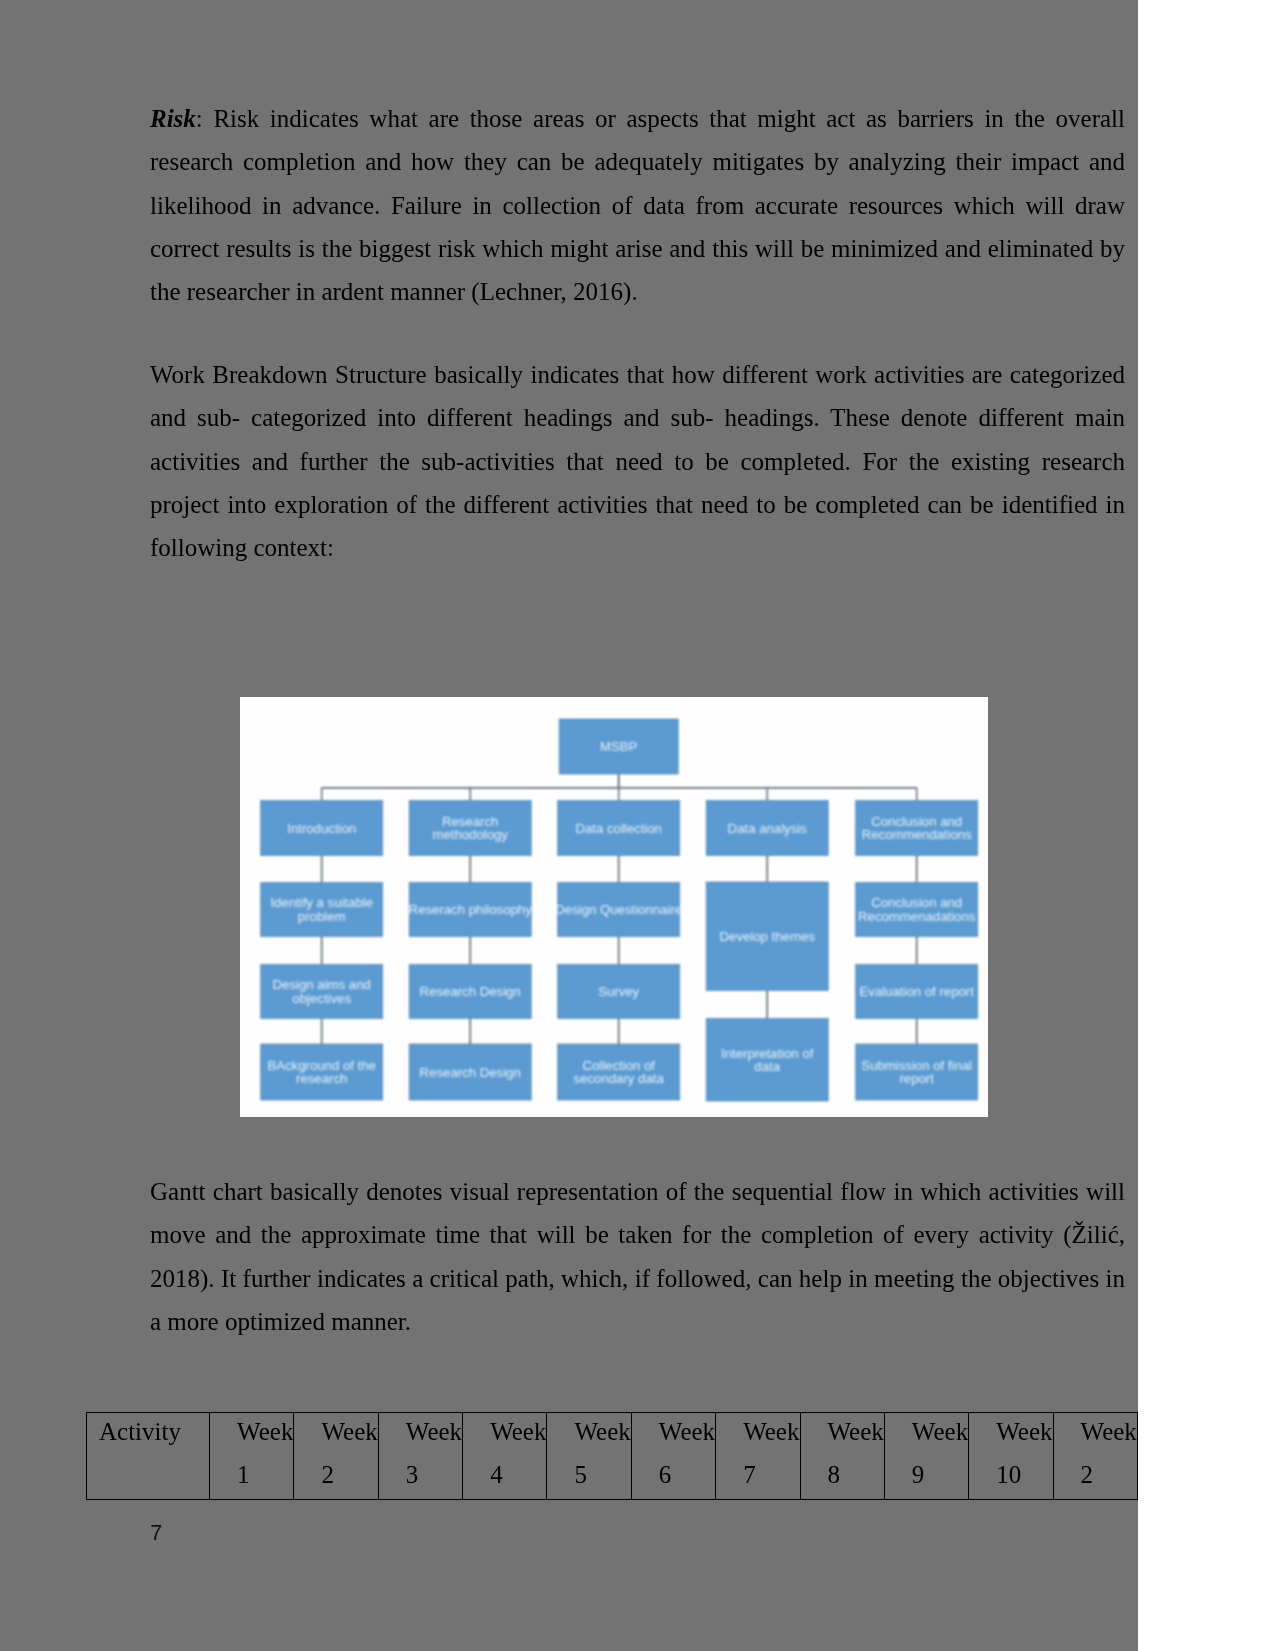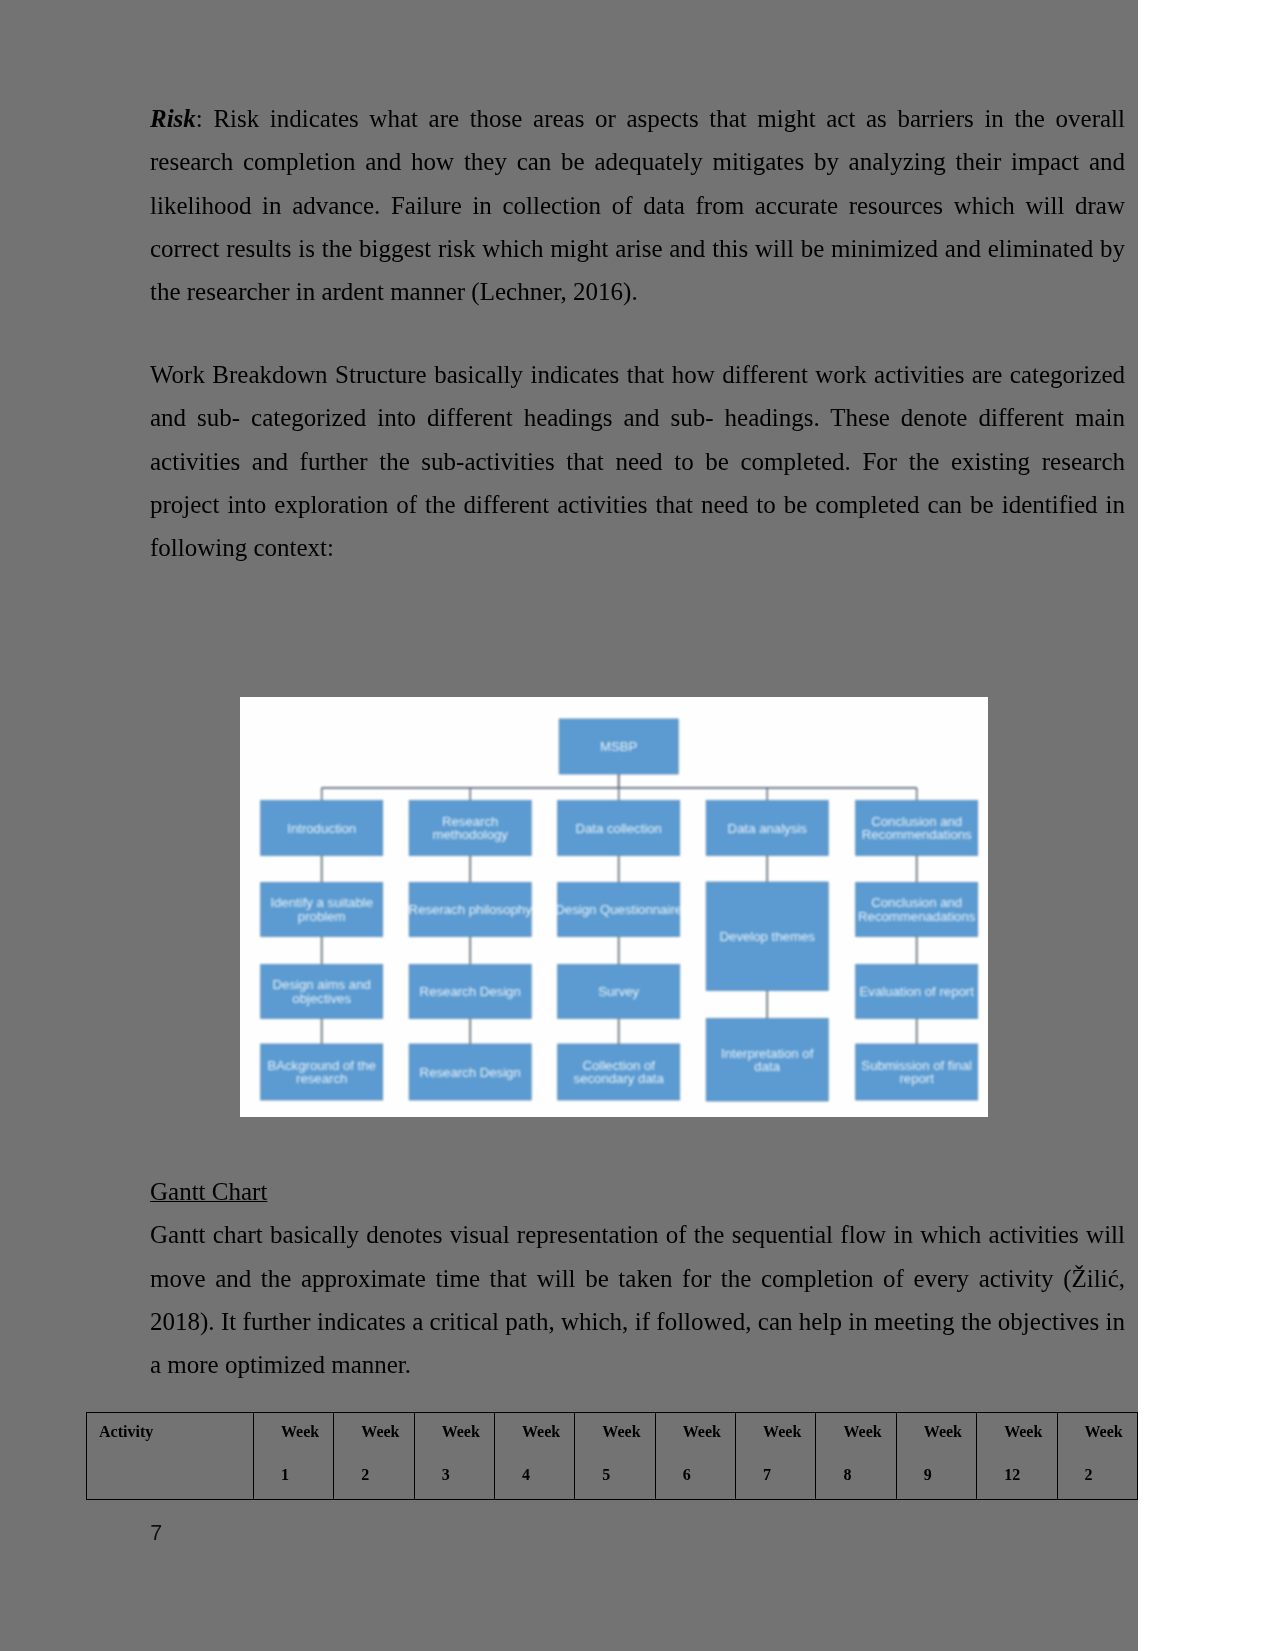--- a/index.html
+++ b/index.html
@@ -40,23 +40,23 @@
 
   
   .gtable{
     position:absolute;left:86px;top:1412px;
     border-collapse:collapse;
     table-layout:fixed;
   }
   .gtable td{
     border:1.6px solid #000;
     vertical-align:top;
-    font-size:16px;
+    font-size:25px;
     line-height:42.7px;
-    font-weight:bold;
+    font-weight:normal;
     padding:0 0 0 12px;
     height:86.9px;
     box-sizing:border-box;
   }
   .gtable td > .inner{display:block;position:relative;top:-2px;}
   .gtable td.wk{padding-left:27px;margin-top:38px;}
   .wkline{display:block;}
 
   
   .pageno{
@@ -186,21 +186,20 @@
         <line x1="676.7" y1="321.5" x2="676.7" y2="347" stroke="#6b7880" stroke-width="1.8"></line>
         <rect x="615.7" y="347" width="122" height="56" fill="#5b9bd1" stroke="#4a7fae" stroke-width="0.7"></rect>
         <g>
           <text x="676.7" y="372.94999999999993" text-anchor="middle" font-family="&quot;Liberation Sans&quot;, sans-serif" font-size="13.2px" fill="#eaf3fb">Submission of final</text>
           <text x="676.7" y="386.2499999999999" text-anchor="middle" font-family="&quot;Liberation Sans&quot;, sans-serif" font-size="13.2px" fill="#eaf3fb">report</text>
         </g>
       </svg>
   </div>
 
   <div class="col" style="top:1170px;">
-    <p class="body"><span class="sub-head">Gantt Chart</span></p>
     <p class="body">Gantt chart basically denotes visual representation of the sequential flow in which activities will move and the approximate time that will be taken for the completion of every activity (Žilić, 2018). It further indicates a critical path, which, if followed, can help in meeting the objectives in a more optimized manner.</p>
   </div>
 
   <table class="gtable">
     <tbody>
         <tr>
           <td style="width: 196px;">
             <span class="inner">Activity</span>
           </td>
           <td class="wk" style="width: 84.5px;">
@@ -253,21 +252,21 @@
           </td>
           <td class="wk" style="width: 84.5px;">
             <span class="inner">
               <span class="wkline">Week</span>
               <span class="wkline">9</span>
             </span>
           </td>
           <td class="wk" style="width: 84.5px;">
             <span class="inner">
               <span class="wkline">Week</span>
-              <span class="wkline">12</span>
+              <span class="wkline">10</span>
             </span>
           </td>
           <td class="wk" style="width: 84.5px;">
             <span class="inner">
               <span class="wkline">Week</span>
               <span class="wkline">2</span>
             </span>
           </td>
         </tr>
       </tbody>

